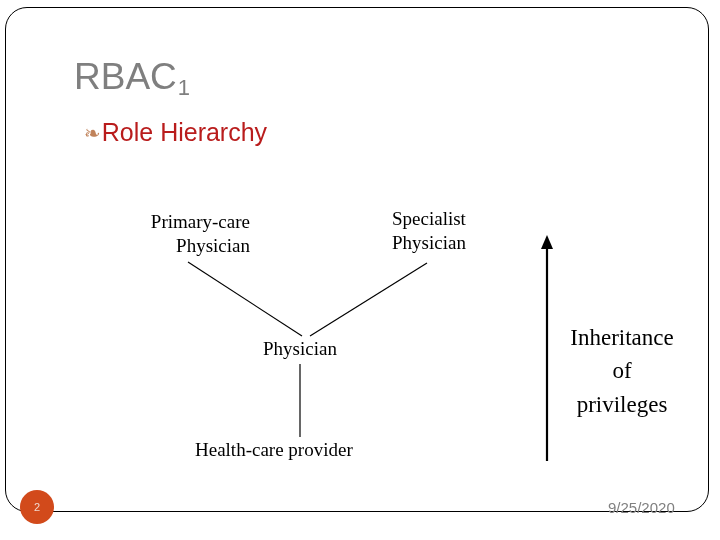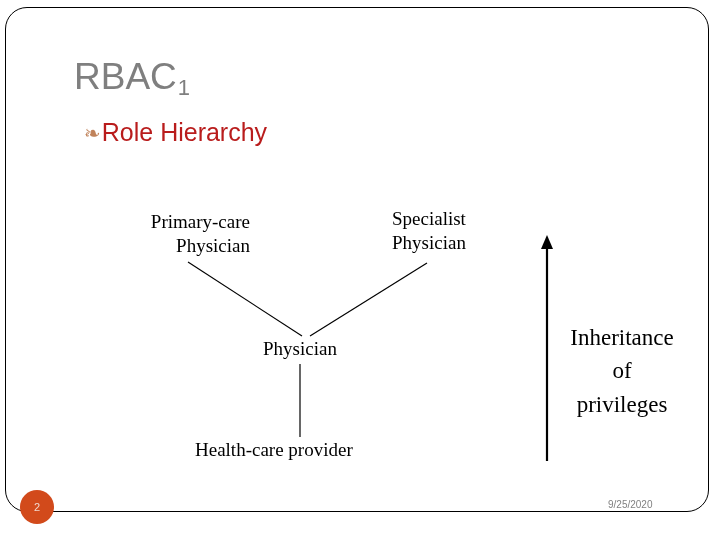--- a/index.html
+++ b/index.html
@@ -152,21 +152,21 @@
     font-family: "Liberation Sans", sans-serif;
     font-size: 11px;
     color: #f0d8cf;
     line-height: 1;
   }
   #footer-date {
     position: absolute;
     left: 608px;
     top: 499px;
     font-family: "Liberation Sans", sans-serif;
-    font-size: 10px;
+    font-size: 15px;
     color: #808080;
     white-space: nowrap;
   }
 </style>
 </head>
 <body>
 
 <div id="slide">
 
   <div id="slide-frame"></div>

